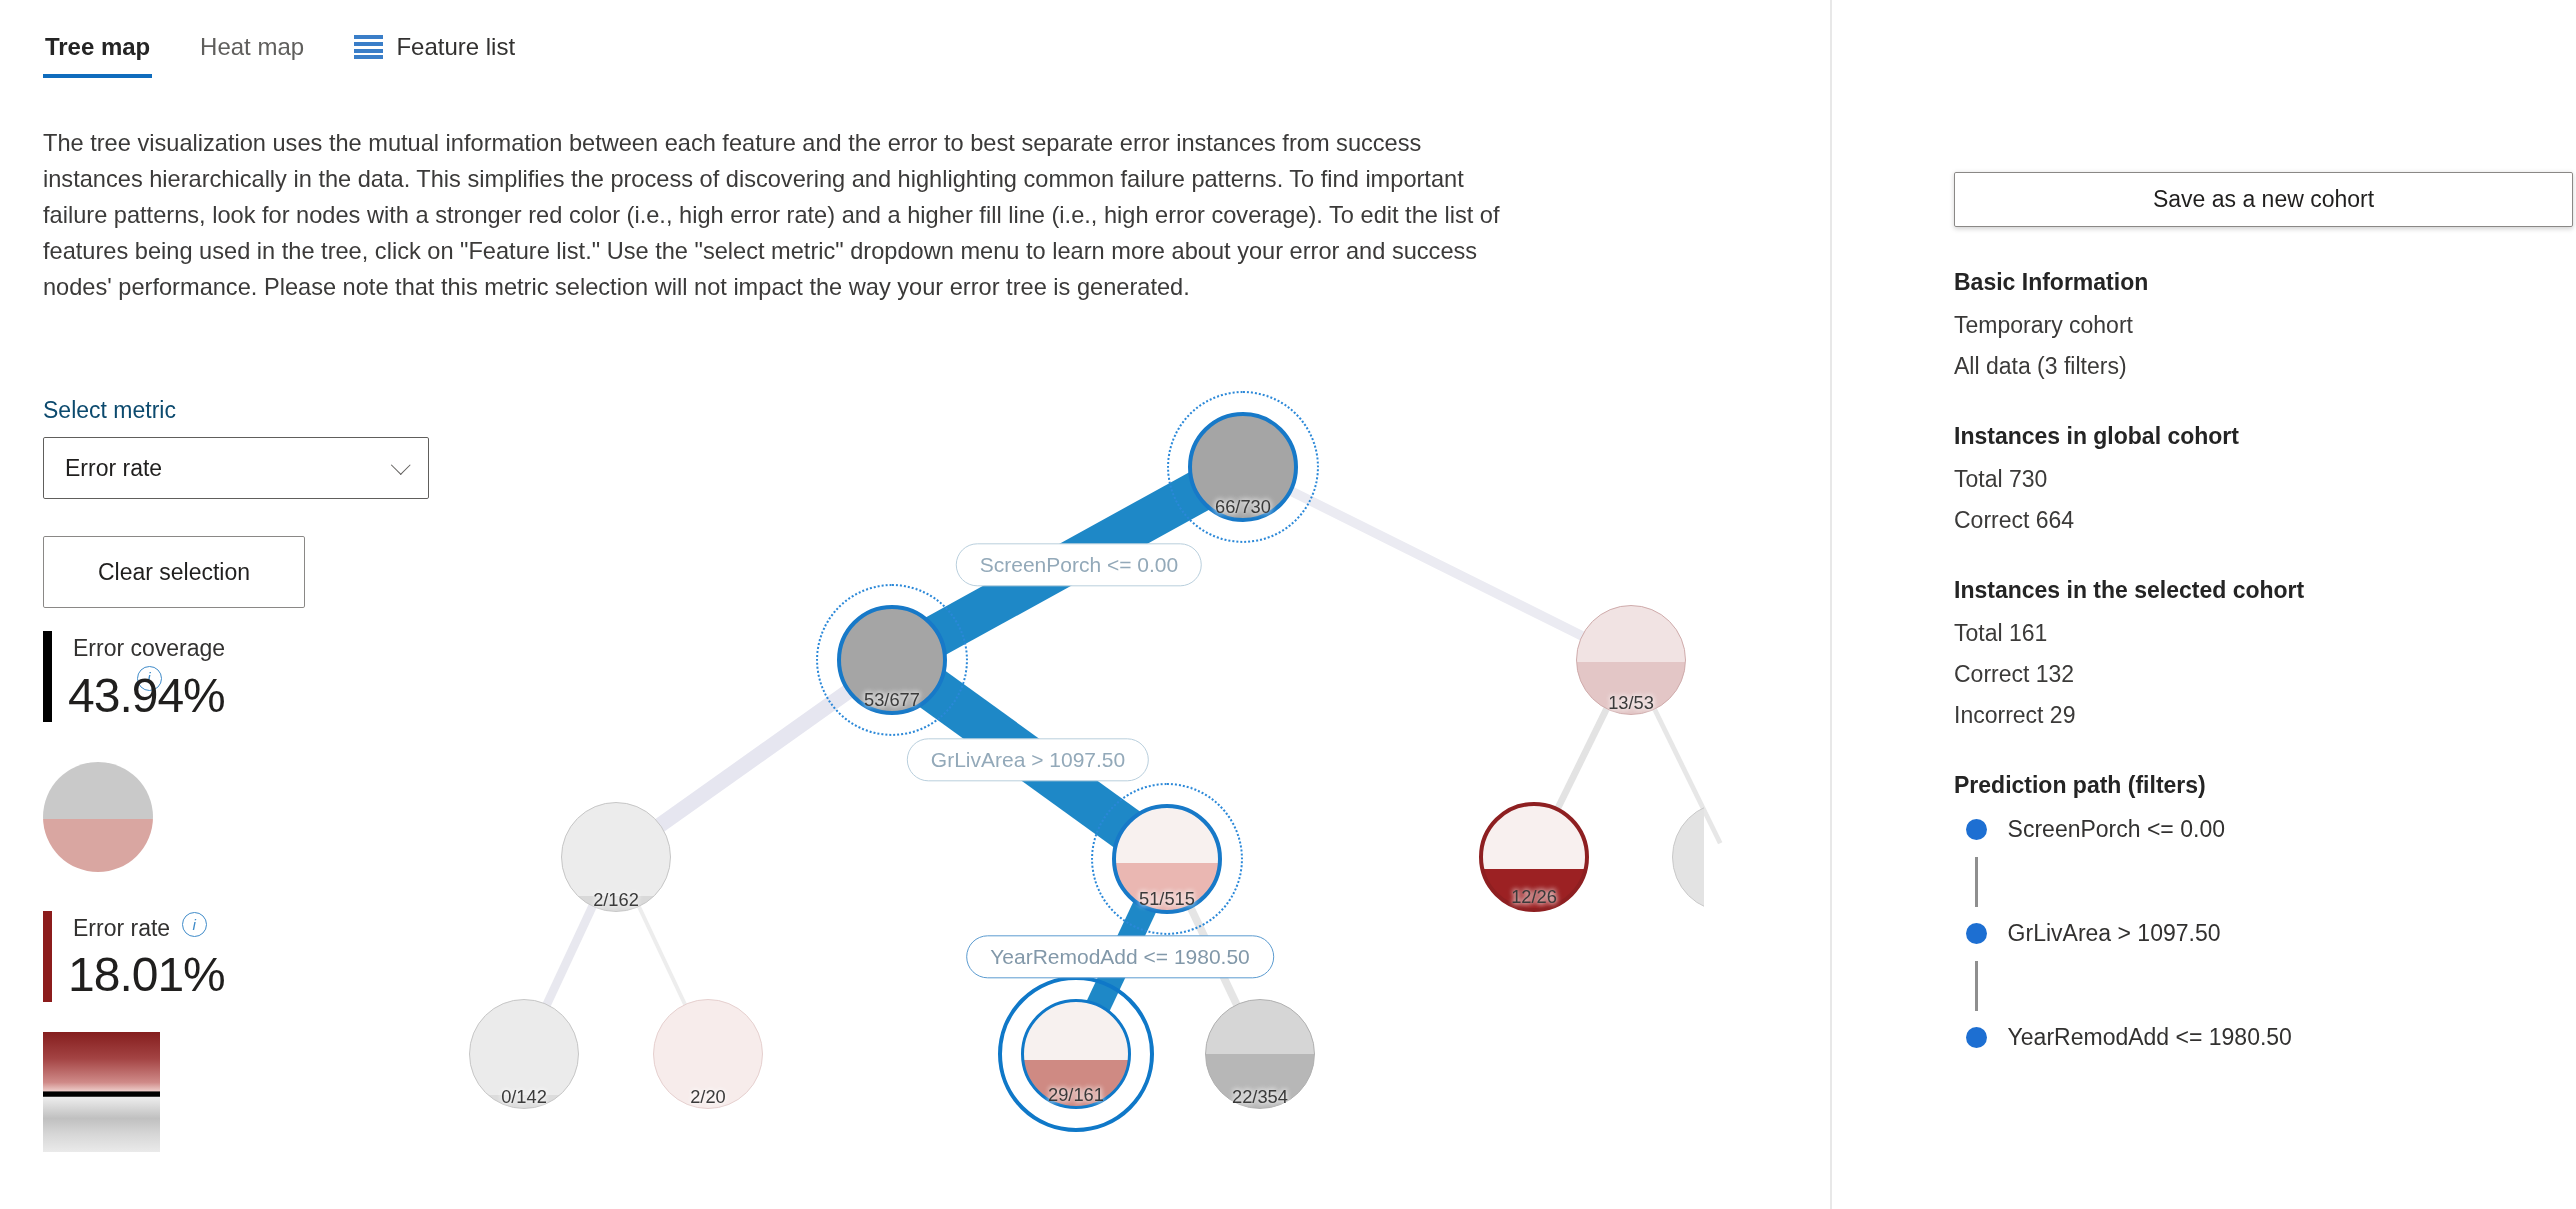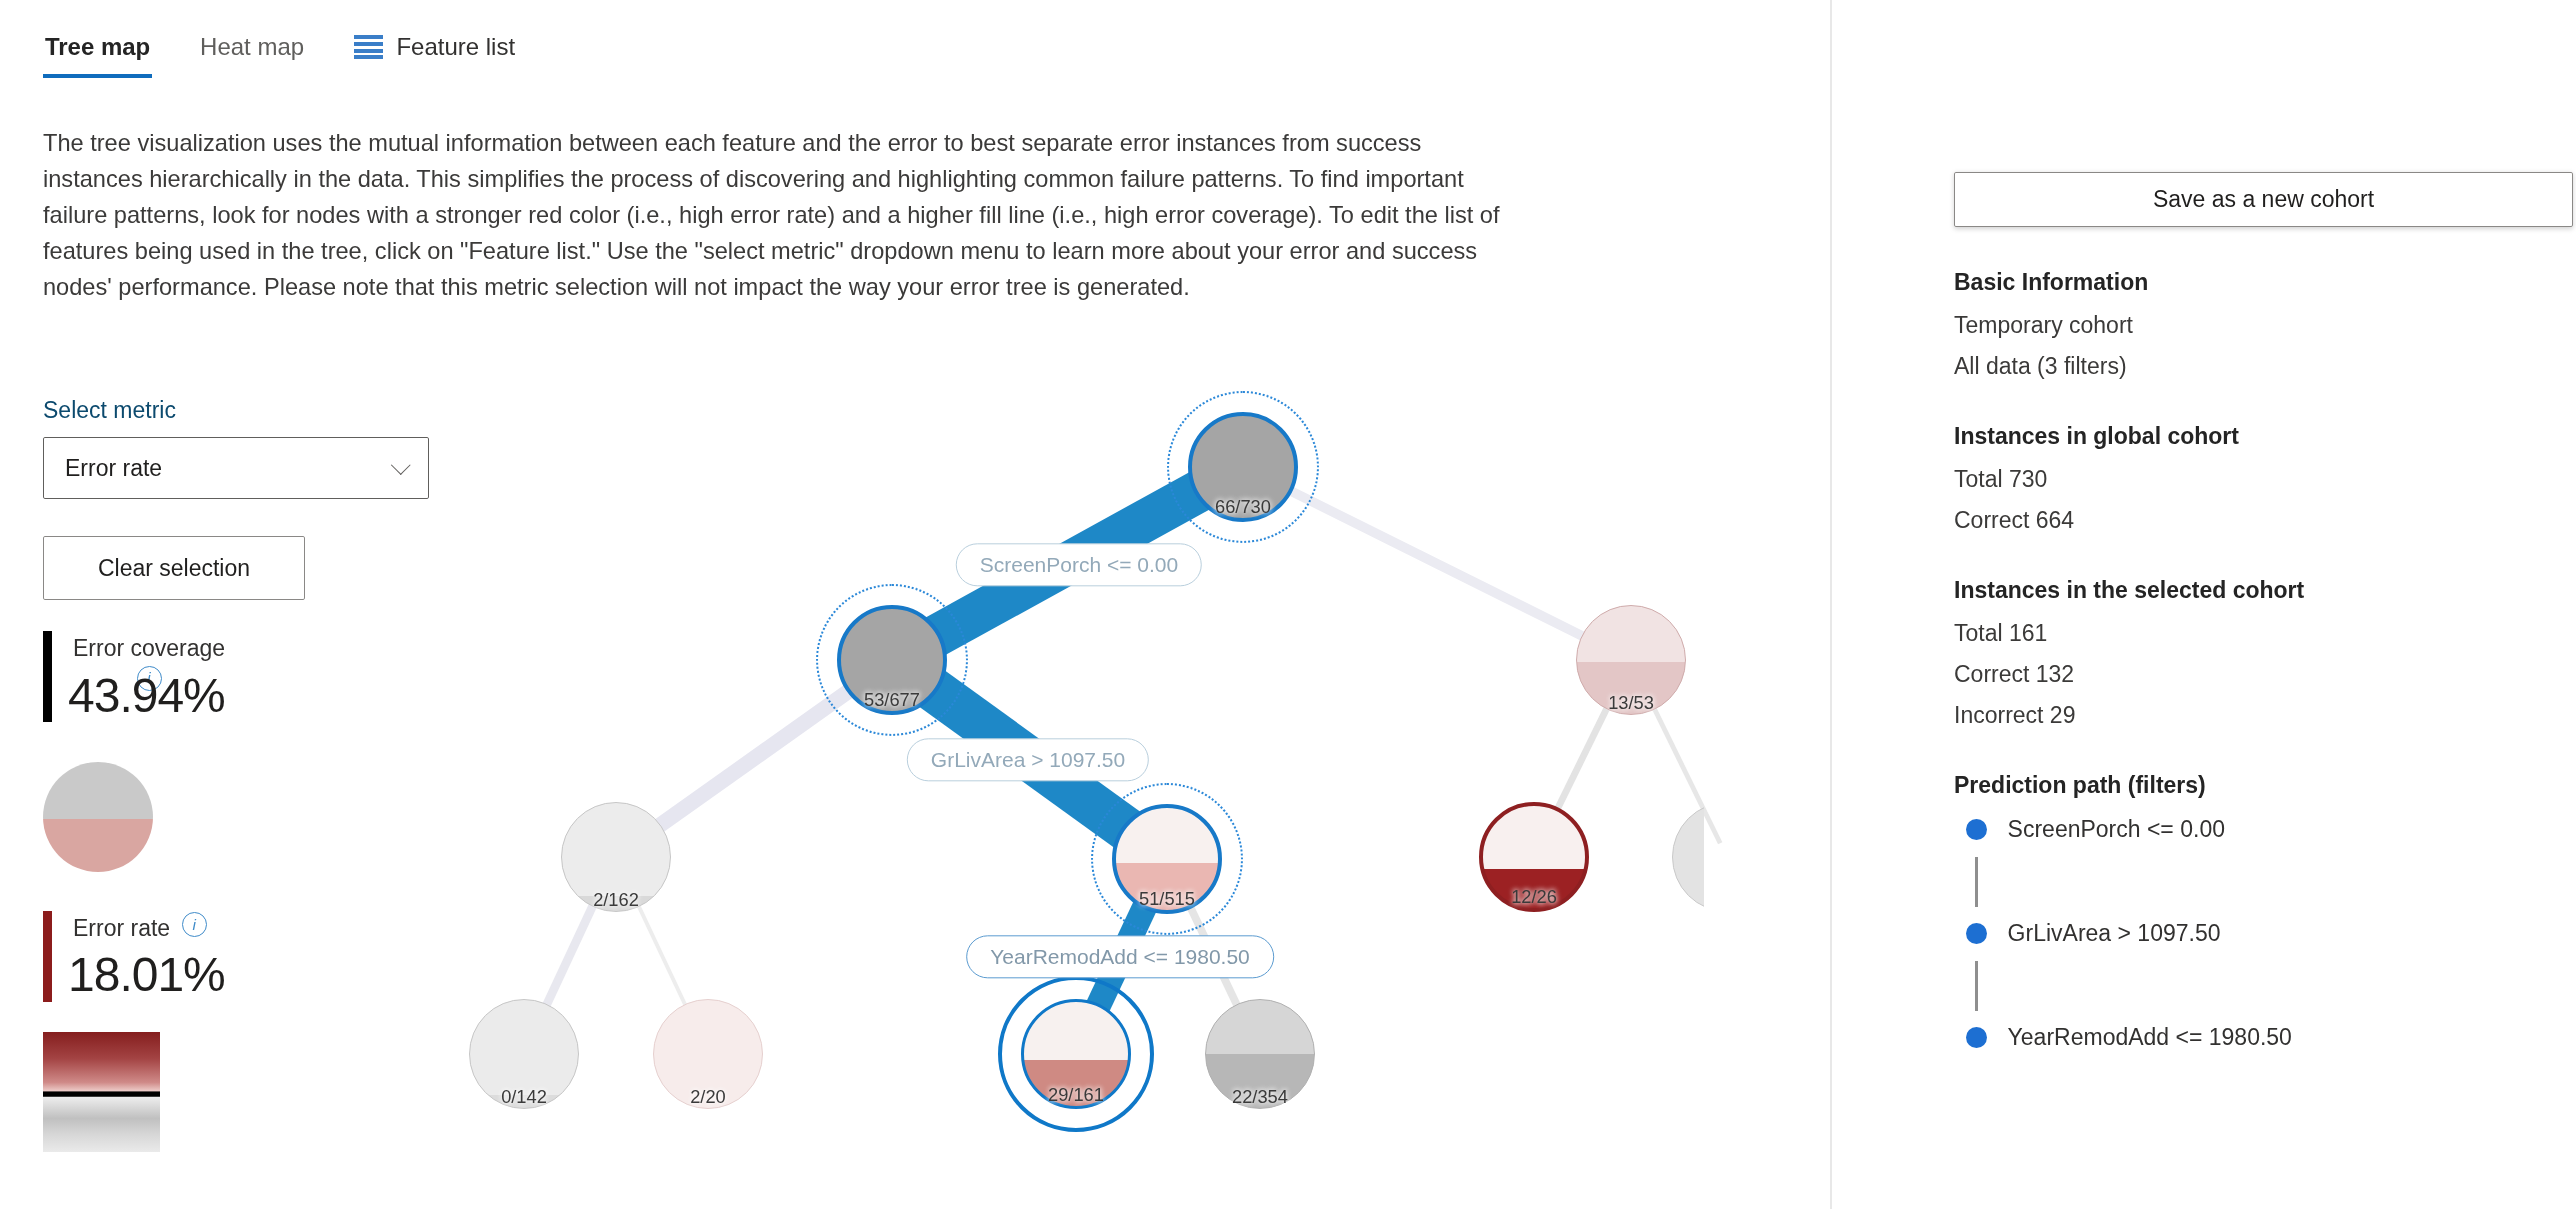--- a/index.html
+++ b/index.html
@@ -18,21 +18,21 @@
   
   .desc { position:absolute; left:43px; top:125px; width:1466px; font-size:23.6px; line-height:36px; color:#3b3a39; }
 
   
   .select-label { position:absolute; left:43px; top:397px; font-size:23px; color:#0c4a6e; }
   .dropdown { position:absolute; left:43px; top:437px; width:386px; height:62px; border:1px solid #605e5c;
               border-radius:1.9px; background:#fff; display:flex; align-items:center; justify-content:space-between;
               padding:0 21px; font-size:23px; color:#201f1e; cursor:pointer; }
   .chev { width:13.5px; height:13.5px; border-right:1.9px solid #605e5c; border-bottom:1.9px solid #605e5c;
           transform:rotate(45deg); margin-top:-5.8px; }
-  .clear-btn { position:absolute; left:43px; top:536px; width:262px; height:64px; border:1px solid #8a8886;
+  .clear-btn { position:absolute; left:43px; top:536px; width:262px; height:72px; border:1px solid #8a8886;
                border-radius:1.9px; background:#fff; font-family:inherit; font-size:23px; color:#201f1e; cursor:pointer; }
 
   .cov-bar { position:absolute; left:43px; top:631px; width:8.7px; height:91px; background:#000; }
   .metric-label { position:absolute; font-size:23px; color:#323130; display:flex; align-items:center; gap:11.6px; }
   .cov-label { left:73px; top:635px;flex-direction:column; }
   .rate-label { left:73px; top:915px; }
   .info-icon { width:25px; height:25px; border:1.9px solid #3f8bc9; border-radius:50%; color:#3f8bc9;
                font-size:15.4px; font-style:italic; display:inline-flex; align-items:center; justify-content:center;
                margin-top:-7.7px; }
   .metric-value { position:absolute; font-size:48px; color:#201f1e; letter-spacing:-1px; }

